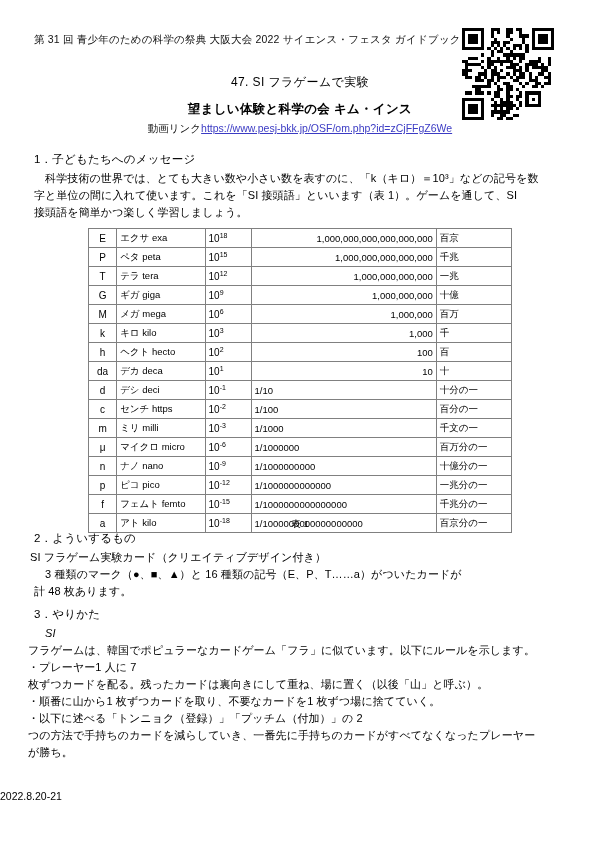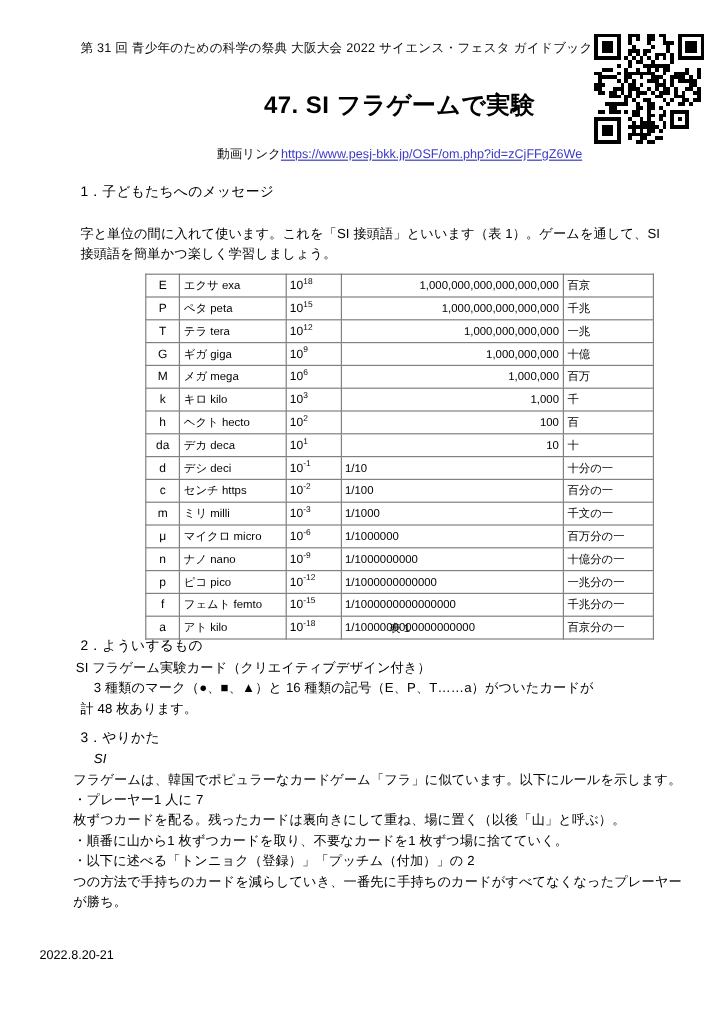--- a/index.html
+++ b/index.html
@@ -14,21 +14,20 @@
     font-family: "Liberation Sans", "DejaVu Sans", sans-serif;
     color: #000;
     overflow: hidden;
   }
   .page {
     position: relative;
     width: 480px;
     height: 848px;
     box-sizing: border-box;
     padding: 0;
-    margin-left: 33px;
   }
 
   
   .header-line {
     position: absolute;
     top: 33px;
     left: 34px;
     font-size: 10.5px;
     letter-spacing: 0.2px;
     white-space: nowrap;
@@ -45,22 +44,22 @@
   }
   .qr-wrap svg { display: block; }
 
   
   .title {
     position: absolute;
     top: 74px;
     left: 0;
     width: 600px;
     text-align: center;
-    font-size: 20px;
-    font-weight: bold;
+    font-size: 12px;
+    font-weight: normal;
     letter-spacing: 0.4px;
   }
   .subtitle {
     position: absolute;
     top: 101px;
     left: 0;
     width: 600px;
     text-align: center;
     font-size: 12.5px;
     font-weight: bold;
@@ -524,25 +523,27 @@
         <rect x="5" y="28" width="1" height="1" fill="#000000"></rect>
         <rect x="6" y="28" width="1" height="1" fill="#000000"></rect>
         <rect x="11" y="28" width="1" height="1" fill="#000000"></rect>
         <rect x="12" y="28" width="1" height="1" fill="#000000"></rect>
         <rect x="14" y="28" width="1" height="1" fill="#000000"></rect>
         <rect x="15" y="28" width="1" height="1" fill="#000000"></rect>
       </svg>
   </div>
 
   <div class="title">47. SI フラゲームで実験</div>
+  <div class="subtitle">望ましい体験と科学の会 キム・インス</div>
   <div class="video-link-row">
     <span class="video-link-label">動画リンク</span><a class="video-link-url" href="#">https://www.pesj-bkk.jp/OSF/om.php?id=zCjFFgZ6We</a>
   </div>
 
   <div class="sec-head" style="top:152px;left:34px;">1．子どもたちへのメッセージ</div>
+  <div class="para" style="top:170px;left:34px;">　科学技術の世界では、とても大きい数や小さい数を表すのに、「k（キロ）＝10³」などの記号を数</div>
   <div class="para" style="top:187px;left:34px;">字と単位の間に入れて使います。これを「SI 接頭語」といいます（表 1）。ゲームを通して、SI</div>
   <div class="para" style="top:204px;left:34px;">接頭語を簡単かつ楽しく学習しましょう。</div>
 
   <table class="si-table">
     <tbody id="si-table-body">
         <tr>
           <td class="col-sym">E</td>
           <td class="col-name"><span class="name-kana">エクサ</span><span class="name-latin"> exa</span></td>
           <td class="col-pow"><span class="pow-base">10<sup>18</sup></span></td>
           <td class="col-val val-right">1,000,000,000,000,000,000</td>

